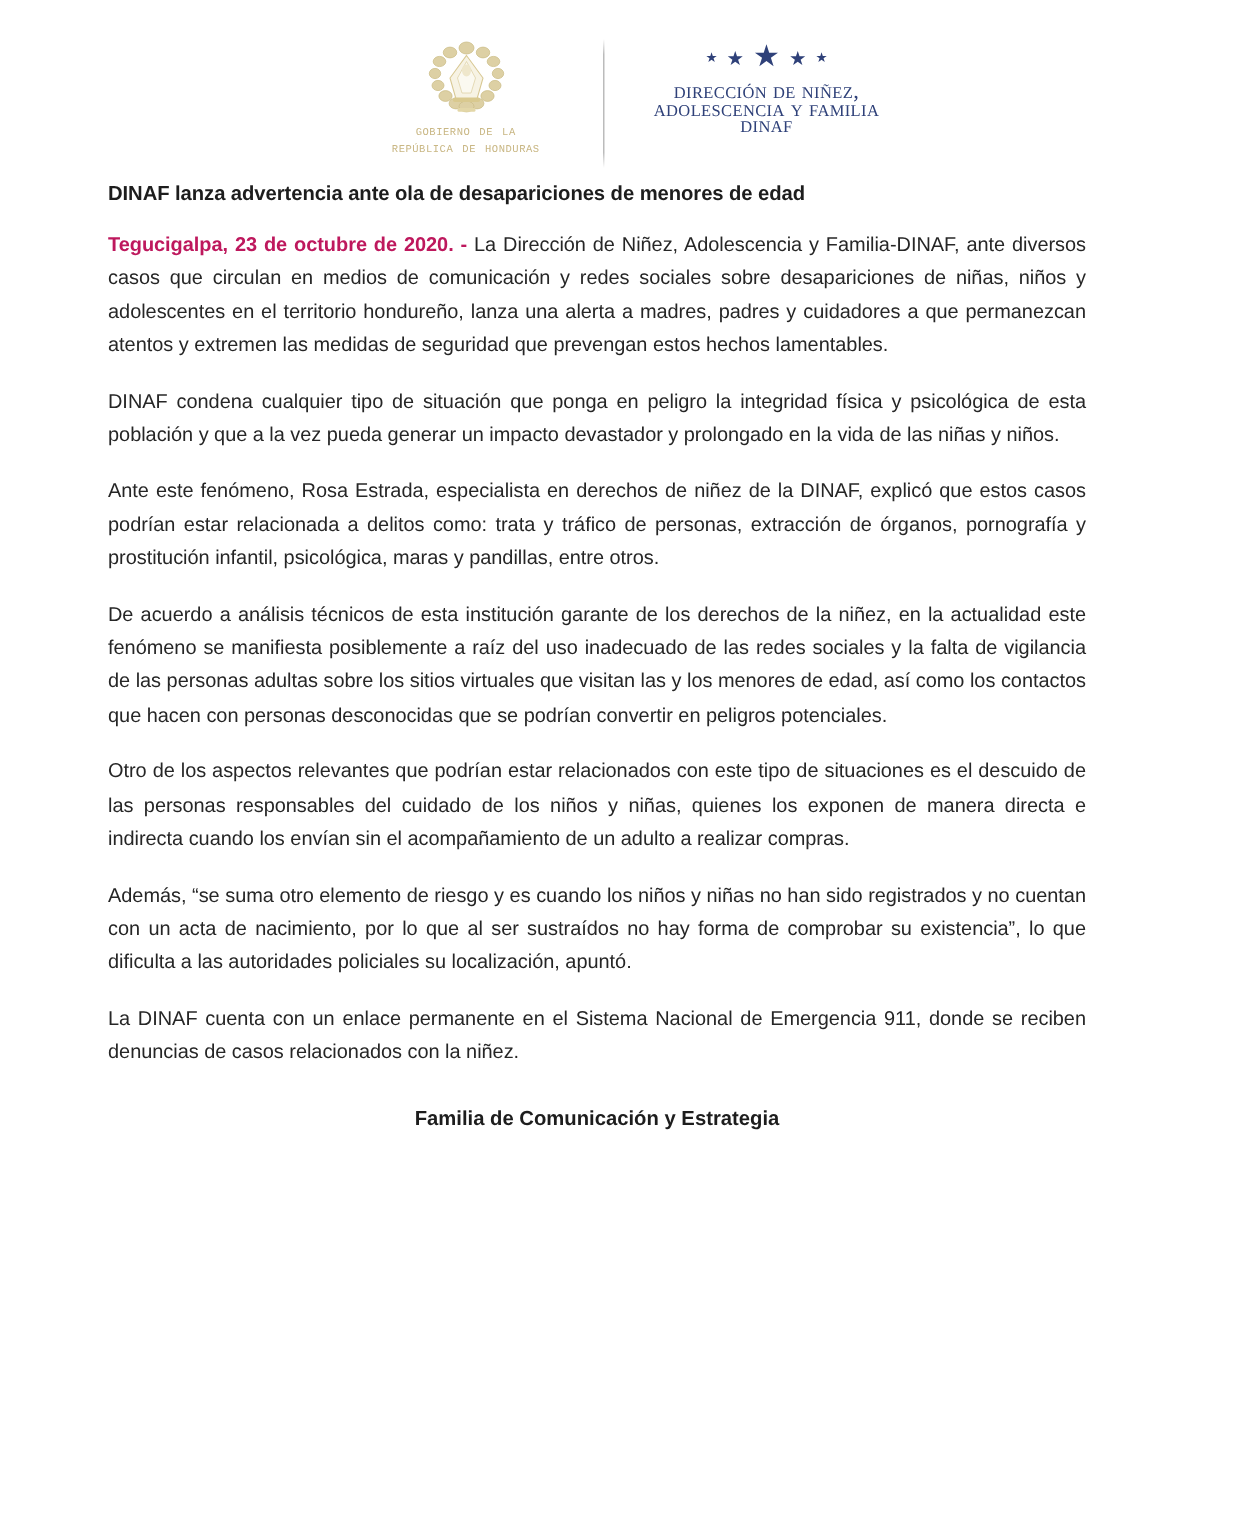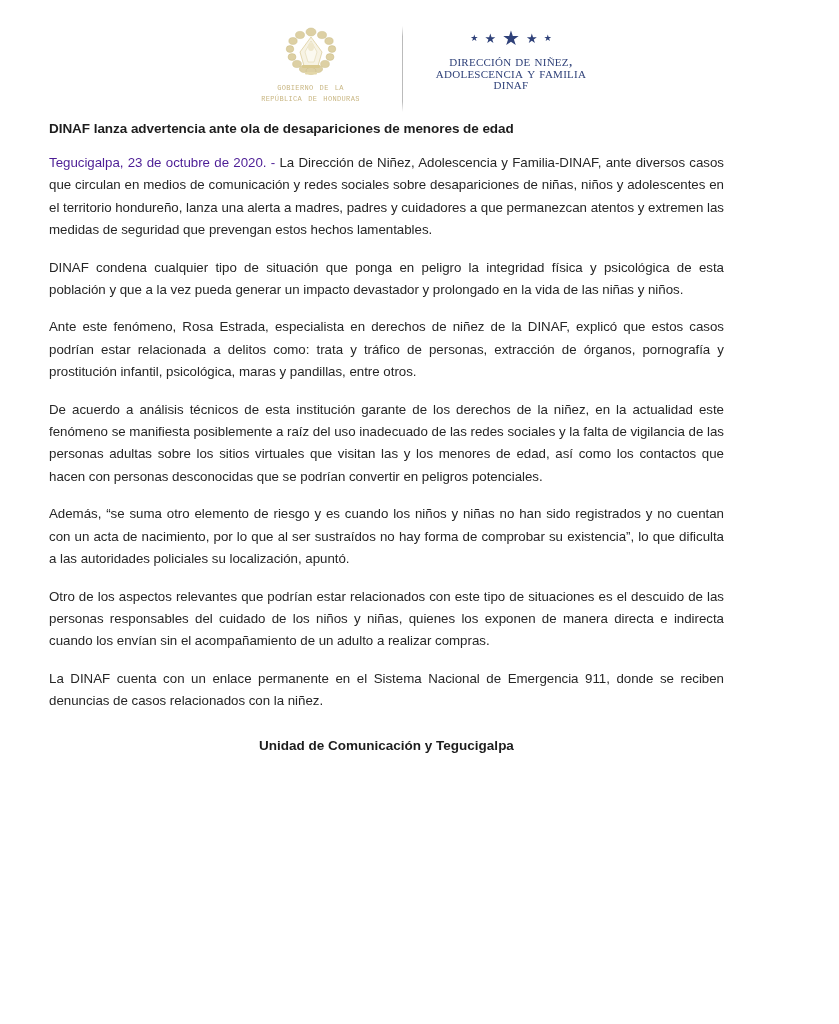--- a/index.html
+++ b/index.html
@@ -111,21 +111,21 @@
     line-height: 11.5px;
     letter-spacing: 0.25px;
     color: #2f4179;
     font-variant: small-caps;
     text-transform: lowercase;
     white-space: pre-line;
   }
 
   
   .content {
-    padding: 0 115px 0 49px;
+    padding: 0 115px 0 72px;
     box-sizing: border-box;
   }
 
   .doc-title {
     font-size: 13.5px;
     font-weight: bold;
     line-height: 18px;
     letter-spacing: -0.05px;
     margin: 8px 0 14px 0;
     color: #1d1d1d;
@@ -137,22 +137,22 @@
     text-align: justify;
     margin: 0 0 15px 0;
     color: #262626;
     letter-spacing: -0.02px;
     -webkit-hyphens: none;
     hyphens: none;
   }
   .para:last-of-type { margin-bottom: 0; }
 
   .para b, .dateline-lead {
-    font-weight: normal;
-    color: #4c1d95;
+    font-weight: bold;
+    color: #be185d;
   }
 
   .signature {
     margin-top: 24px;
     text-align: center;
     font-size: 13.5px;
     font-weight: bold;
     line-height: 18px;
     color: #1d1d1d;
   }
@@ -214,21 +214,21 @@
 
     <h1 class="doc-title">DINAF lanza advertencia ante ola de desapariciones de menores de edad</h1>
 
     <p class="para">
       <b class="dateline-lead">Tegucigalpa, 23 de octubre de 2020. -</b><span> La Dirección de Niñez, Adolescencia y Familia-DINAF, ante diversos casos que circulan en medios de comunicación y redes sociales sobre desapariciones de niñas, niños y adolescentes en el territorio hondureño, lanza una alerta a madres, padres y cuidadores a que permanezcan atentos y extremen las medidas de seguridad que prevengan estos hechos lamentables.</span>
     </p>
 
     <p class="para">DINAF condena cualquier tipo de situación que ponga en peligro la integridad física y psicológica de esta población y que a la vez pueda generar un impacto devastador y prolongado en la vida de las niñas y niños.</p>
     <p class="para">Ante este fenómeno, Rosa Estrada, especialista en derechos de niñez de la DINAF, explicó que estos casos podrían estar relacionada a delitos como: trata y tráfico de personas, extracción de órganos, pornografía y prostitución infantil, psicológica, maras y pandillas, entre otros.</p>
     <p class="para">De acuerdo a análisis técnicos de esta institución garante de los derechos de la niñez, en la actualidad este fenómeno se manifiesta posiblemente a raíz del uso inadecuado de las redes sociales y la falta de vigilancia de las personas adultas sobre los sitios virtuales que visitan las y los menores de edad, así como los contactos que hacen con personas desconocidas que se podrían convertir en peligros potenciales.</p>
+    <p class="para">Otro de los aspectos relevantes que podrían estar relacionados con este tipo de situaciones es el descuido de las personas responsables del cuidado de los niños y niñas, quienes los exponen de manera directa e indirecta cuando los envían sin el acompañamiento de un adulto a realizar compras.</p>
     <p class="para">Además, “se suma otro elemento de riesgo y es cuando los niños y niñas no han sido registrados y no cuentan con un acta de nacimiento, por lo que al ser sustraídos no hay forma de comprobar su existencia”, lo que dificulta a las autoridades policiales su localización, apuntó.</p>
-    <p class="para">Otro de los aspectos relevantes que podrían estar relacionados con este tipo de situaciones es el descuido de las personas responsables del cuidado de los niños y niñas, quienes los exponen de manera directa e indirecta cuando los envían sin el acompañamiento de un adulto a realizar compras.</p>
     <p class="para">La DINAF cuenta con un enlace permanente en el Sistema Nacional de Emergencia 911, donde se reciben denuncias de casos relacionados con la niñez.</p>
 
-    <div class="signature">Unidad de Comunicación y Tegucigalpa</div>
+    <div class="signature">Familia de Comunicación y Estrategia</div>
 
   </div>
 
 </div>
 
 </body></html>

